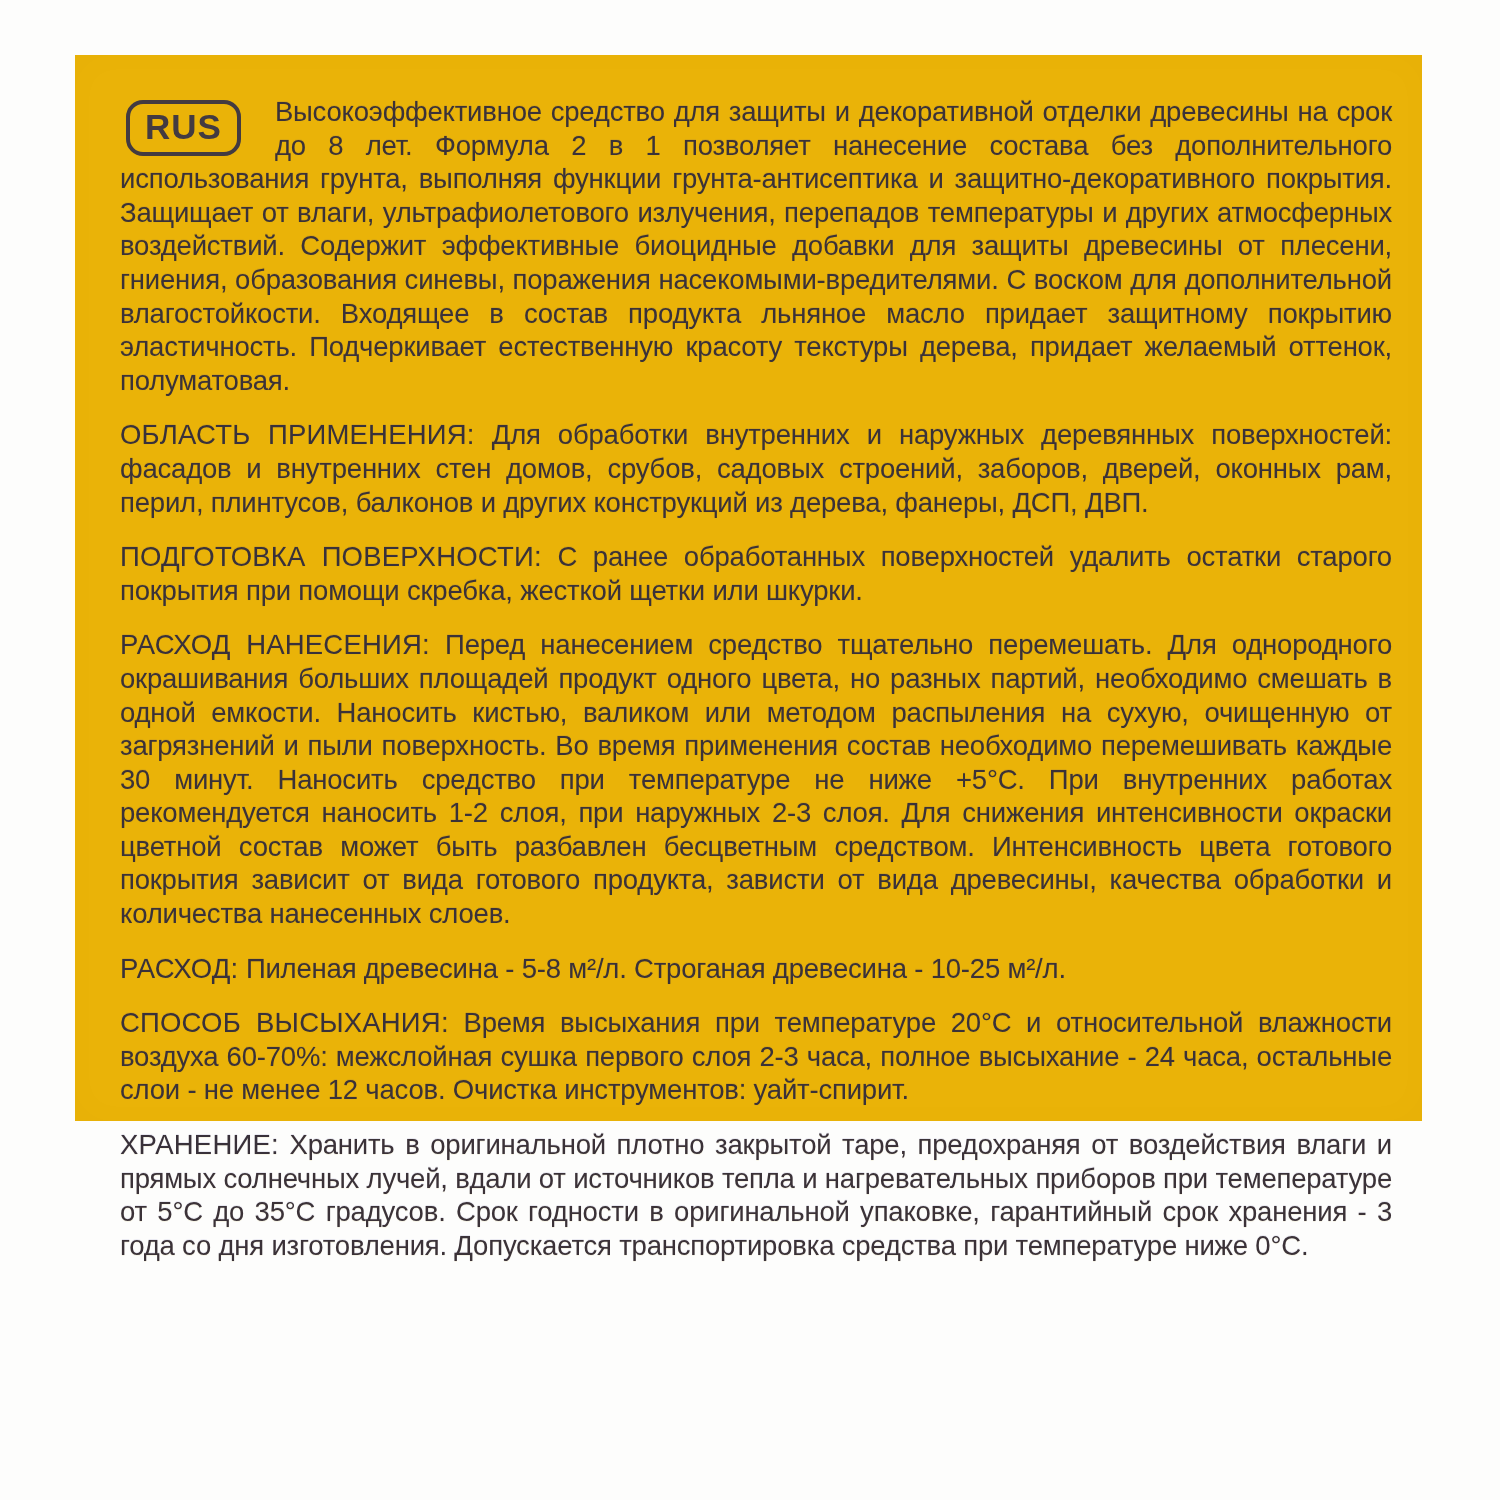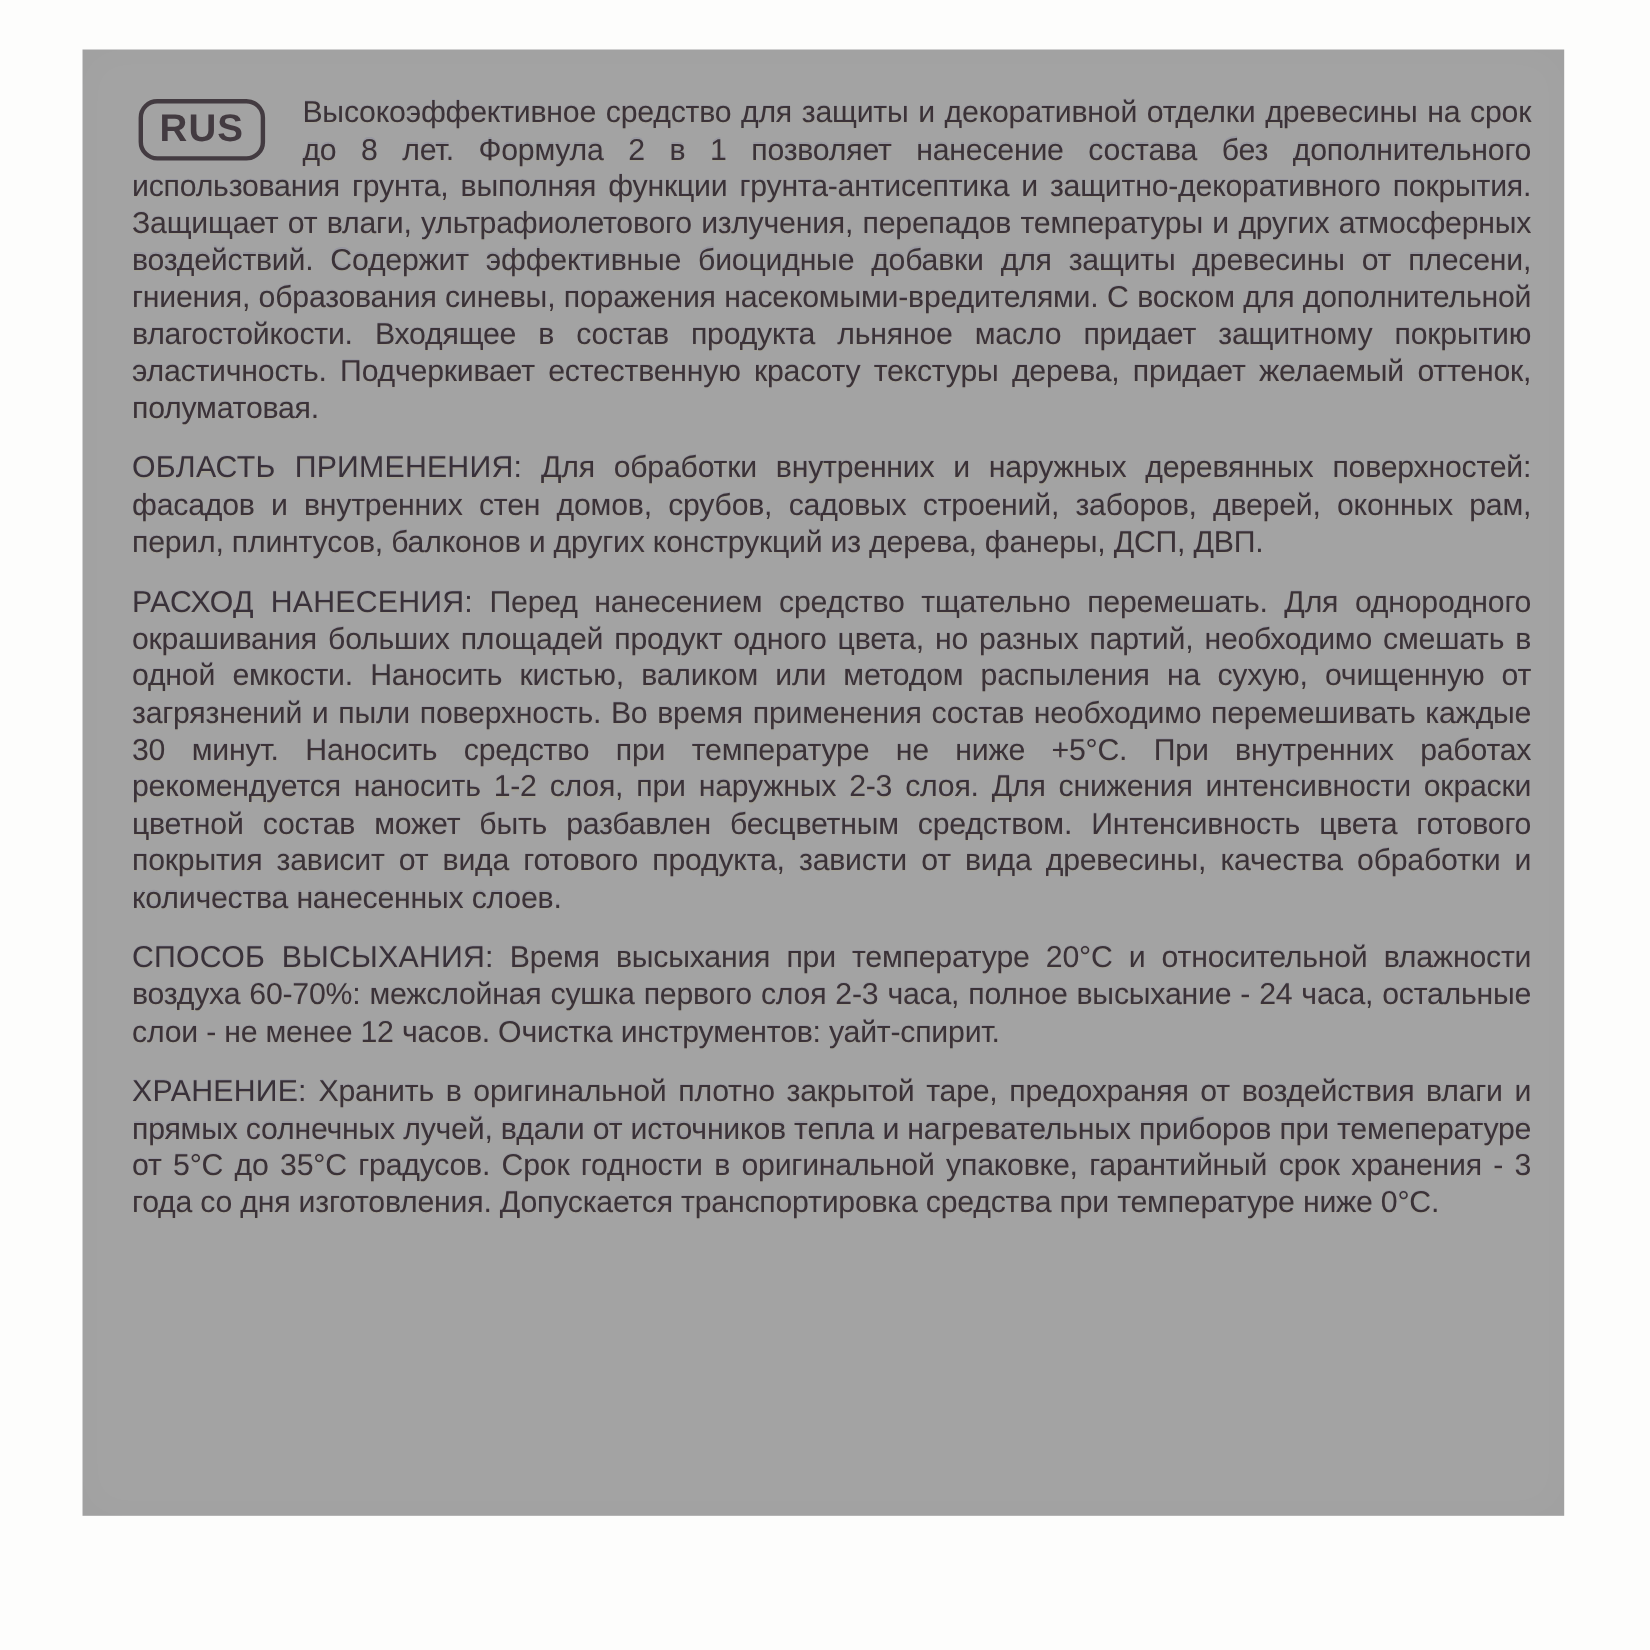--- a/index.html
+++ b/index.html
@@ -14,24 +14,24 @@
   .photo-canvas {
     position: relative;
     width: 1500px;
     height: 1500px;
     background: #fdfdfc;
   }
   
   .label-surface {
     position: absolute;
     left: 75px;
-    top: 45px;
+    top: 55px;
     width: 1347px;
-    height: 1333px;
-    background: #a3a3a3;
+    height: 1066px;
+    background: #eab308;
     box-shadow: inset 0 0 40px rgba(0,0,0,0.015);
   }
   .label-text {
     position: absolute;
     left: 45px;
     top: 40px;
     width: 1272px;
     color: #3b3238;
     font-size: 27.5px;
     line-height: 33.6px;
@@ -73,26 +73,34 @@
 
       <p class="block">
         <span class="rus-badge">RUS</span><span>Высокоэффективное средство для защиты и декоративной отделки древесины на срок до 8 лет.  Формула 2 в 1 позволяет нанесение состава без дополнительного использования грунта, выполняя функции грунта-антисептика и защитно-декоративного покрытия. Защищает от влаги, ультрафиолетового излучения, перепадов температуры и других атмосферных воздействий. Содержит эффективные биоцидные добавки для защиты древесины от плесени, гниения, образования синевы, поражения насекомыми-вредителями. С воском для дополнительной влагостойкости. Входящее в состав продукта льняное масло придает защитному покрытию эластичность. Подчеркивает естественную красоту текстуры дерева, придает желаемый оттенок, полуматовая.</span>
       </p>
 
       <p class="block">
         <span class="sec-title">ОБЛАСТЬ ПРИМЕНЕНИЯ:</span>
         <span>Для обработки внутренних и наружных деревянных поверхностей: фасадов и внутренних стен домов, срубов, садовых строений, заборов, дверей, оконных рам, перил, плинтусов, балконов и других конструкций из дерева, фанеры, ДСП, ДВП.</span>
       </p>
 
+      <p class="block">
+        <span class="sec-title">ПОДГОТОВКА ПОВЕРХНОСТИ:</span>
+        <span>С ранее обработанных поверхностей удалить остатки старого покрытия при помощи скребка, жесткой щетки или шкурки.</span>
+      </p>
 
       <p class="block">
         <span class="sec-title">РАСХОД НАНЕСЕНИЯ:</span>
         <span>Перед нанесением средство тщательно перемешать. Для однородного окрашивания больших площадей продукт одного цвета, но разных партий, необходимо смешать в одной емкости. Наносить кистью, валиком или методом распыления на сухую, очищенную от загрязнений и пыли поверхность. Во время применения состав необходимо перемешивать каждые 30 минут. Наносить средство при температуре не ниже +5°С. При внутренних работах рекомендуется наносить 1-2 слоя, при наружных 2-3 слоя. Для снижения интенсивности окраски цветной состав может быть разбавлен бесцветным средством. Интенсивность цвета готового покрытия зависит от вида готового продукта, зависти от вида древесины, качества обработки и количества нанесенных слоев.</span>
       </p>
 
+      <p class="block consumption-line">
+        <span class="sec-title">РАСХОД:</span>
+        <span>Пиленая древесина - 5-8 м²/л. Строганая древесина - 10-25 м²/л.</span>
+      </p>
 
       <p class="block">
         <span class="sec-title">СПОСОБ ВЫСЫХАНИЯ:</span>
         <span>Время высыхания при температуре 20°С и относительной влажности воздуха 60-70%: межслойная сушка первого слоя 2-3 часа, полное высыхание - 24 часа, остальные слои - не менее 12 часов. Очистка инструментов: уайт-спирит.</span>
       </p>
 
       <p class="block">
         <span class="sec-title">ХРАНЕНИЕ:</span>
         <span>Хранить в оригинальной плотно закрытой таре, предохраняя от воздействия влаги и прямых солнечных лучей, вдали от источников тепла и нагревательных приборов при темепературе от 5°С до 35°С градусов. Срок годности в оригинальной упаковке, гарантийный срок хранения - 3 года со дня изготовления. Допускается транспортировка средства при температуре ниже 0°С.</span>
       </p>

